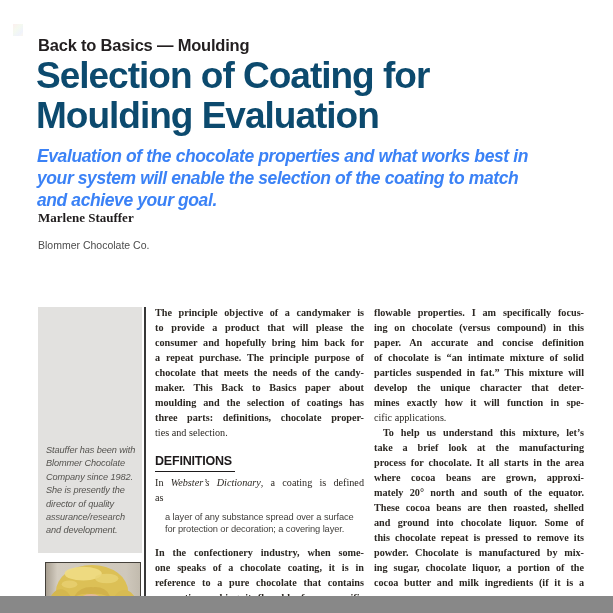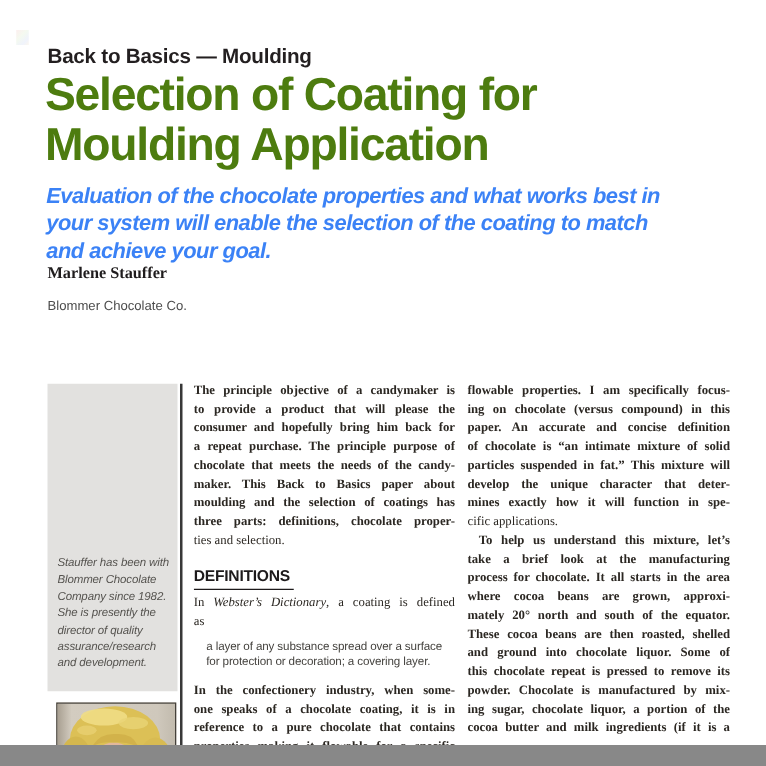--- a/index.html
+++ b/index.html
@@ -3,21 +3,21 @@
 <meta charset="utf-8">
 <style>
   html,body{margin:0;padding:0;background:#888;}
   #page{
     position:relative;width:613px;height:596px;background:#ffffff;
     overflow:hidden;font-family:"Liberation Sans",sans-serif;color:#231f20;
   }
   .abs{position:absolute;}
   
   #kicker{left:38px;top:36px;font-size:16.5px;font-weight:bold;letter-spacing:-0.2px;color:#231f20;}
-  #title{left:36px;top:56px;font-size:37px;font-weight:bold;line-height:40px;letter-spacing:-1px;color:#4d7c0f;}
+  #title{left:36px;top:56px;font-size:37px;font-weight:bold;line-height:40px;letter-spacing:-1px;color:#0c4a6e;}
   #subtitle{left:37px;top:145px;font-size:17.5px;font-weight:bold;font-style:italic;line-height:22px;letter-spacing:-0.4px;color:#3b82f6;}
   #author-name{left:38px;top:210px;font-family:"Liberation Serif",serif;font-weight:bold;font-size:13px;color:#1f1c1d;}
   #author-org{left:38px;top:239px;font-size:10.5px;color:#4c4c4c;}
   .hline{white-space:nowrap;}
   
   #sidebar-box{left:38px;top:307px;width:104px;height:246px;background:#e2e1df;}
   #caption{left:46px;top:444px;width:98px;font-size:9.2px;font-style:italic;line-height:13.4px;color:#55534f;letter-spacing:-0.1px;}
   #caption .hline{white-space:nowrap;}
   #vrule{left:144px;top:307px;width:2px;height:306px;background:#383838;}
   #photo{left:45px;top:562px;width:96px;height:62px;border:1.5px solid #44403a;box-sizing:border-box;background:#cfc8bc;}
@@ -43,21 +43,21 @@
 <body>
 
 <div id="page">
 
   <div id="scan-artifact" class="abs"></div>
 
   <div id="kicker" class="abs">Back to Basics — Moulding</div>
 
   <div id="title" class="abs">
       <div class="hline">Selection of Coating for</div>
-      <div class="hline">Moulding Application</div>
+      <div class="hline">Moulding Evaluation</div>
     </div>
 
   <div id="subtitle" class="abs">
       <div class="hline">Evaluation of the chocolate properties and what works best in</div>
       <div class="hline">your system will enable the selection of the coating to match</div>
       <div class="hline">and achieve your goal.</div>
     </div>
 
   <div id="author-name" class="abs">Marlene Stauffer</div>
 

